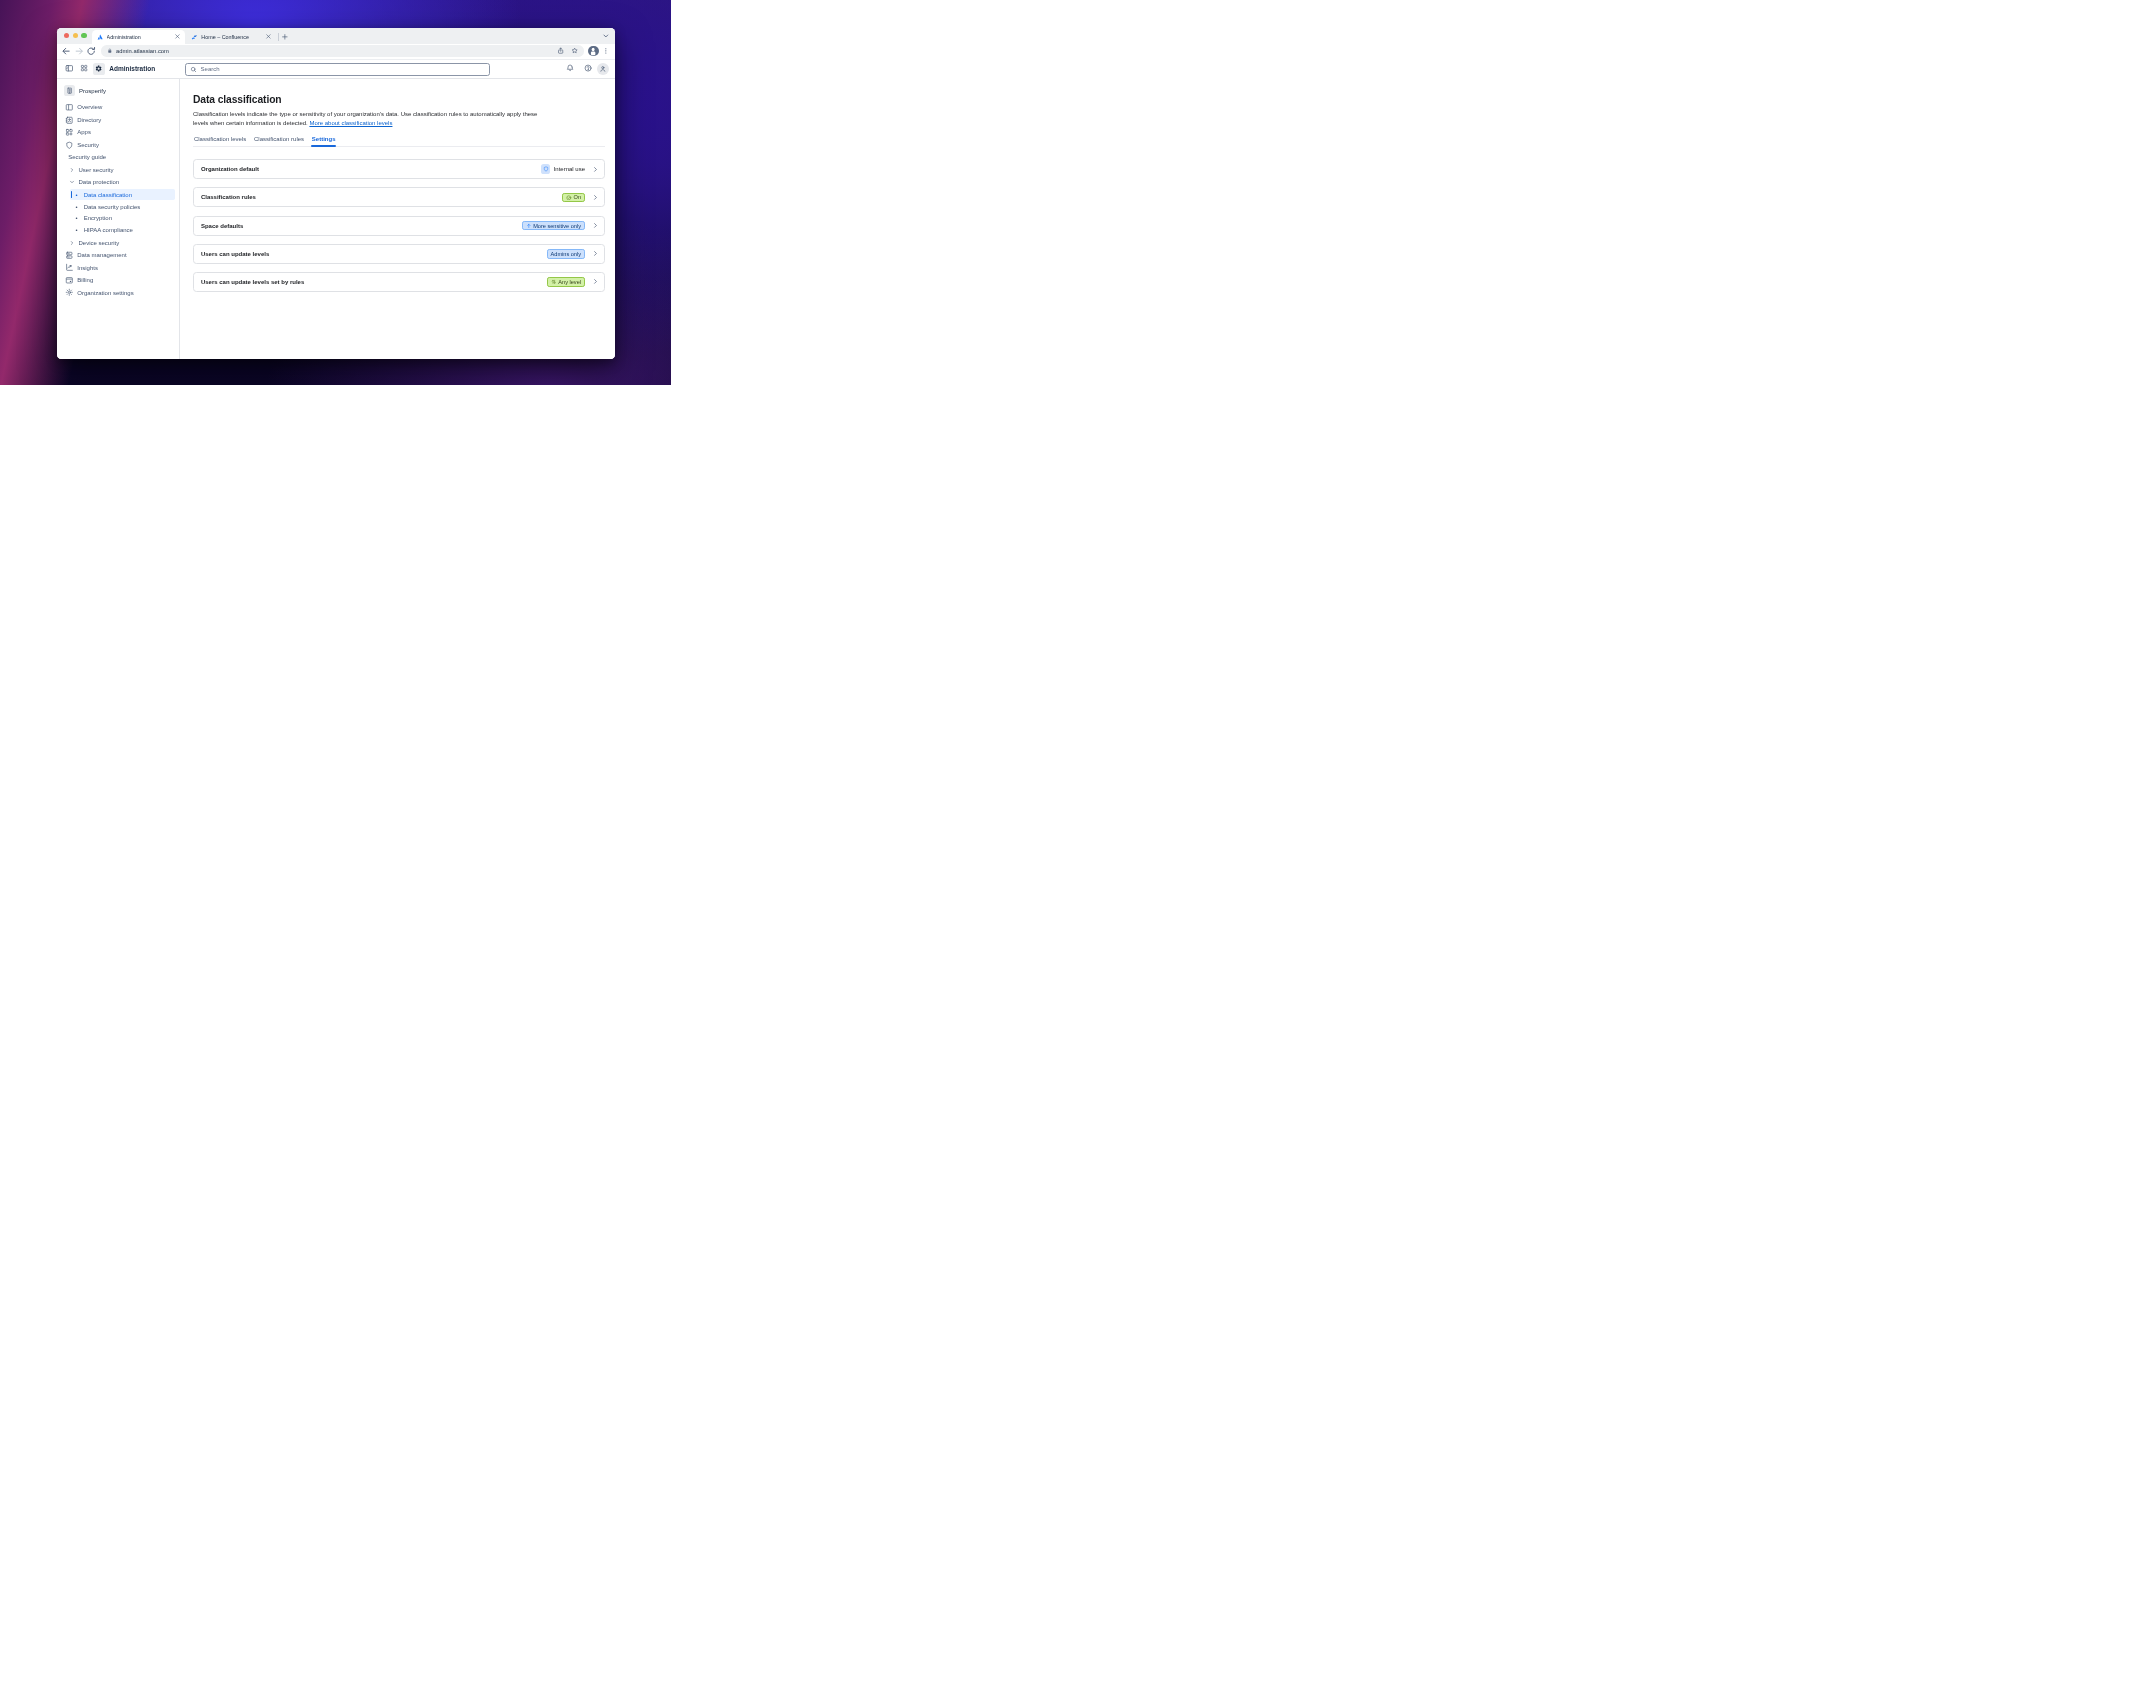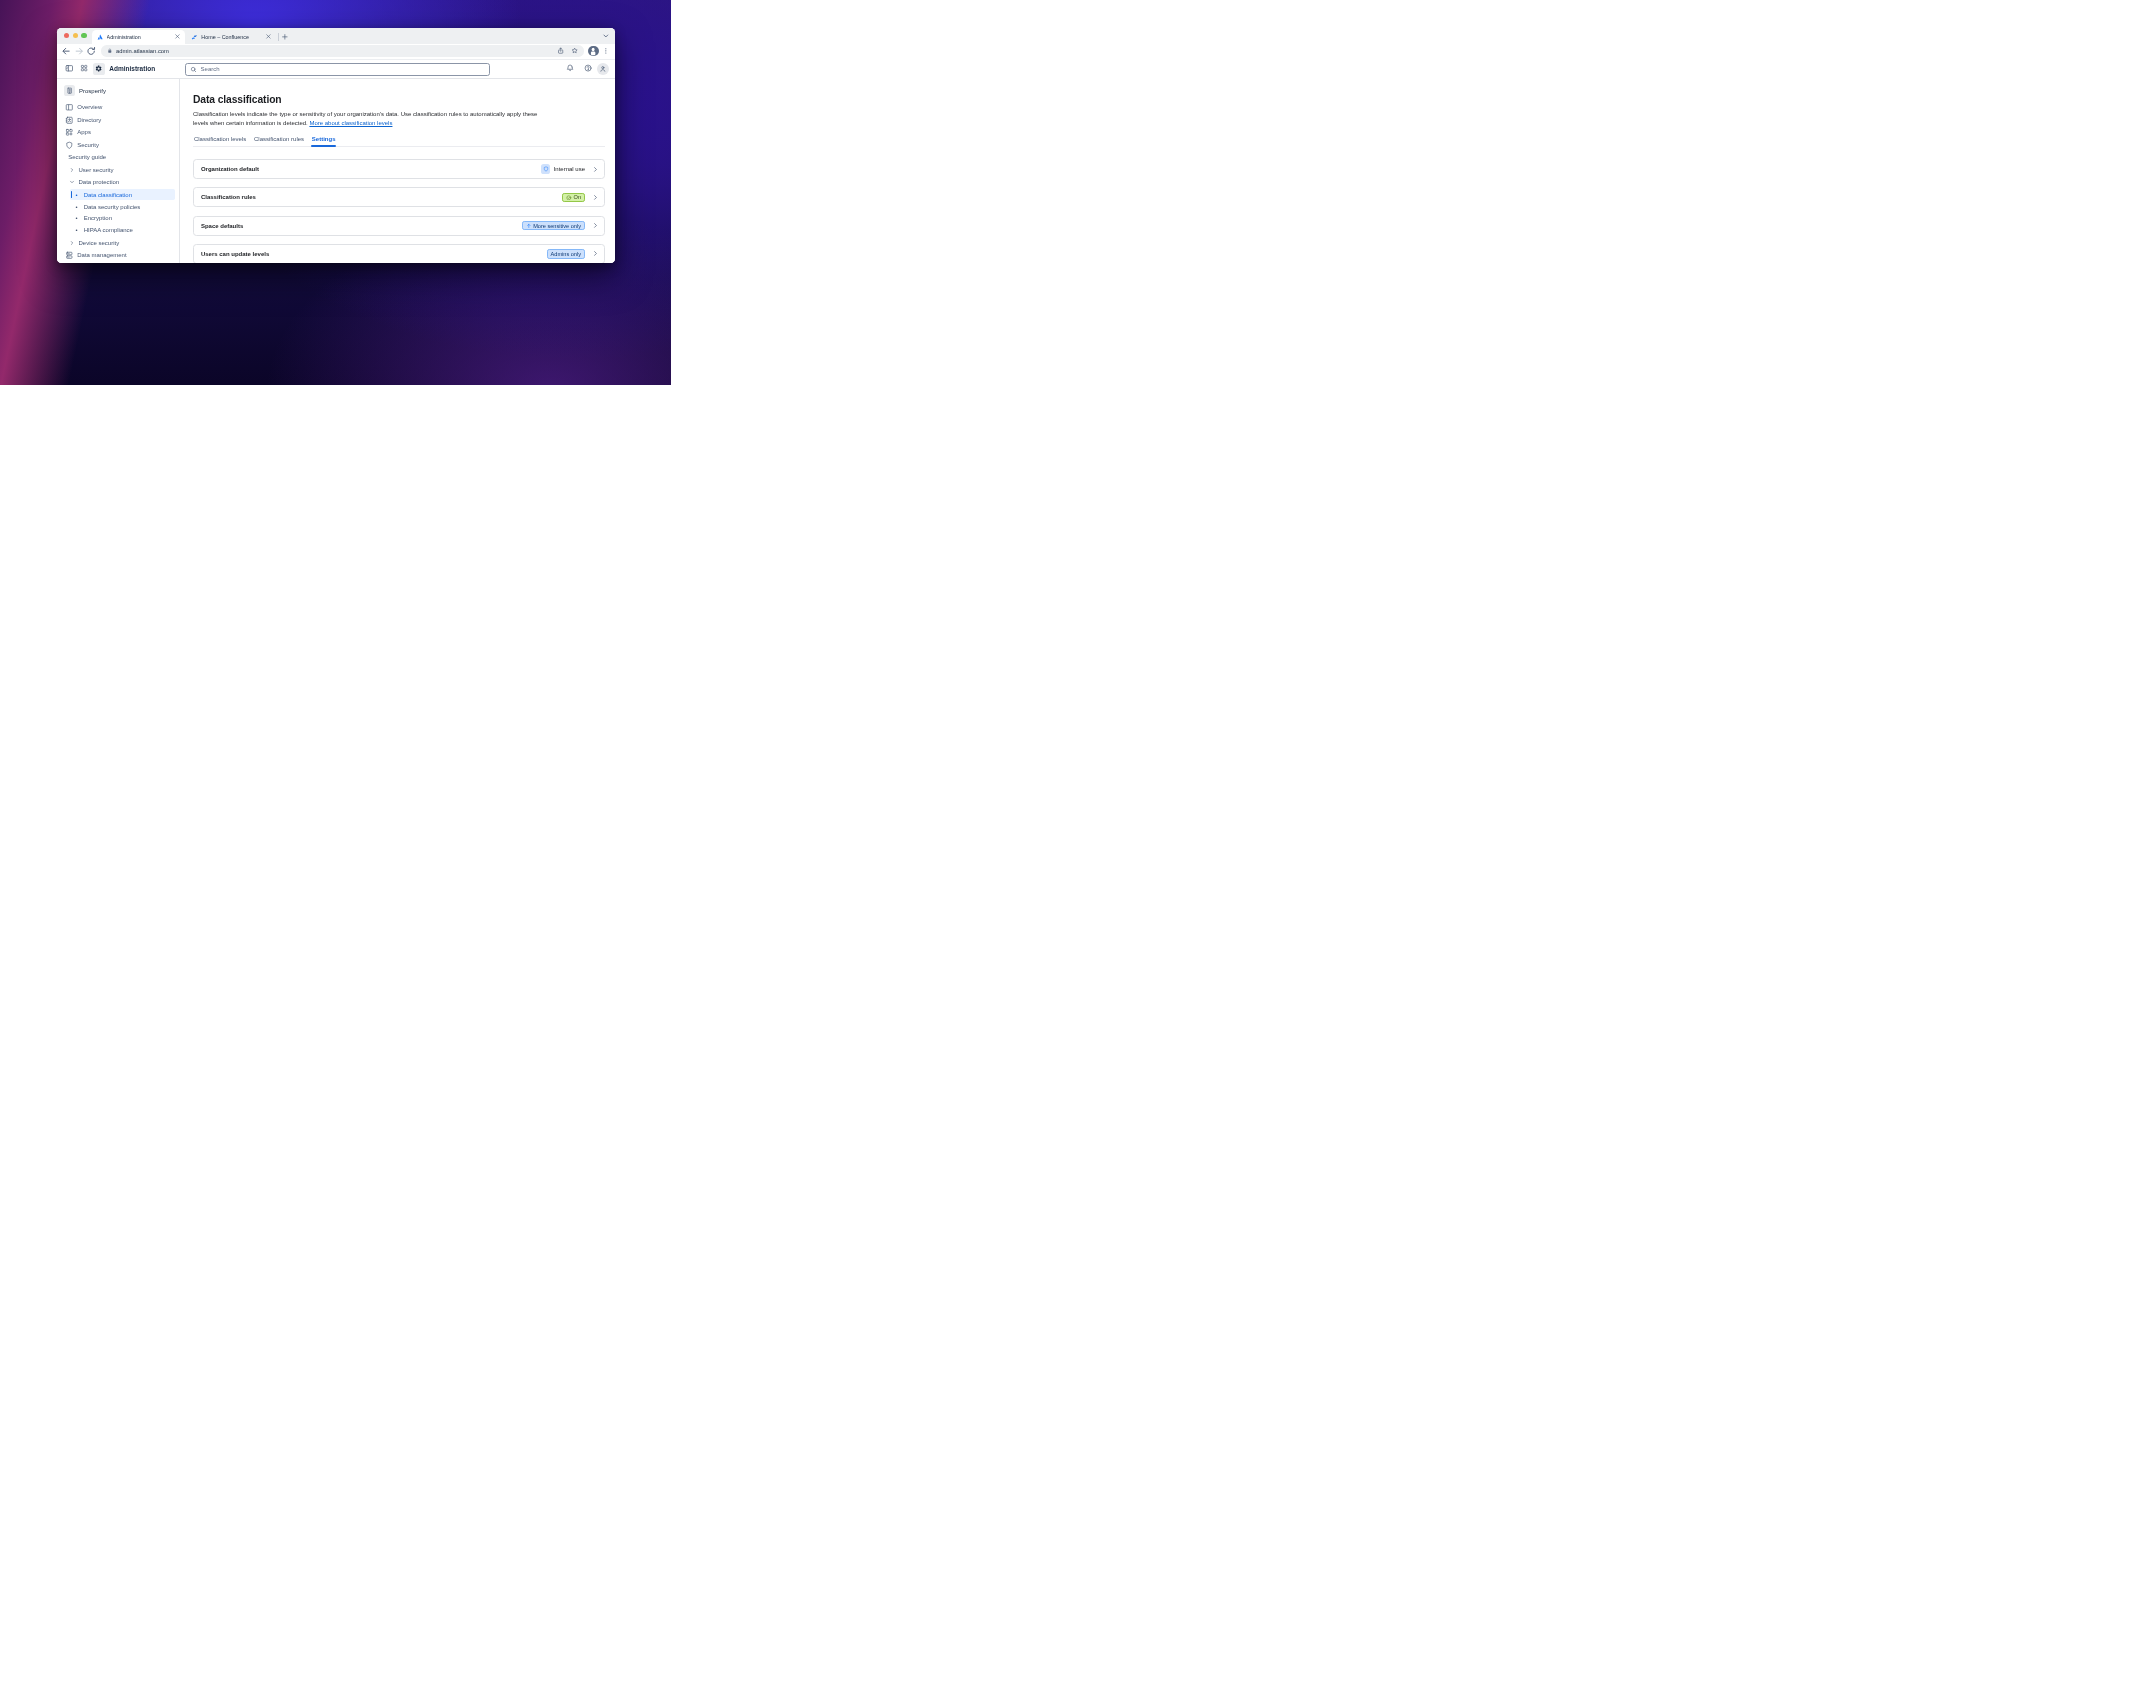--- a/index.html
+++ b/index.html
@@ -11,21 +11,21 @@
     background-color:#0c0630;
     background-image:
       linear-gradient(102deg, #461357 0%, #6d1d67 7%, #93296b 11%, rgba(147,41,107,0) 20%),
       radial-gradient(430px 327px at 38% 8%, #3e2ee0 0%, rgba(62,46,224,0) 62%),
       radial-gradient(602px 387px at 86% 28%, #2a1191 0%, rgba(42,17,145,0) 65%),
       radial-gradient(473px 301px at 82% 102%, rgba(104,38,170,.55) 0%, rgba(104,38,170,0) 60%),
       linear-gradient(180deg, #2d1878 0%, #241368 42%, #120b3c 72%, #0b0528 100%);
   }
 
   .window {
-    position:absolute; left:57px; top:27.5px; width:558px; height:235px;
+    position:absolute; left:57px; top:27.5px; width:558px; height:331px;
     border-radius:4.3px; overflow:hidden; display:flex; flex-direction:column;
     box-shadow:0 13px 34px rgba(0,0,0,.55), 0 3.4px 10.3px rgba(0,0,0,.35);
     background:#fff;
   }
 
   
   .tab-strip { position:relative; height:16px; background:#eef0f2; flex-shrink:0; display:flex; align-items:flex-end; }
   .traffic-lights { position:absolute; left:7.3px; top:5.6px; display:flex; gap:3.4px; }
   .light { width:5.2px; height:5.2px; border-radius:50%; }
   .light.red{ background:#ed6a5e; } .light.yellow{ background:#f5bf4f; } .light.green{ background:#61c554; }

